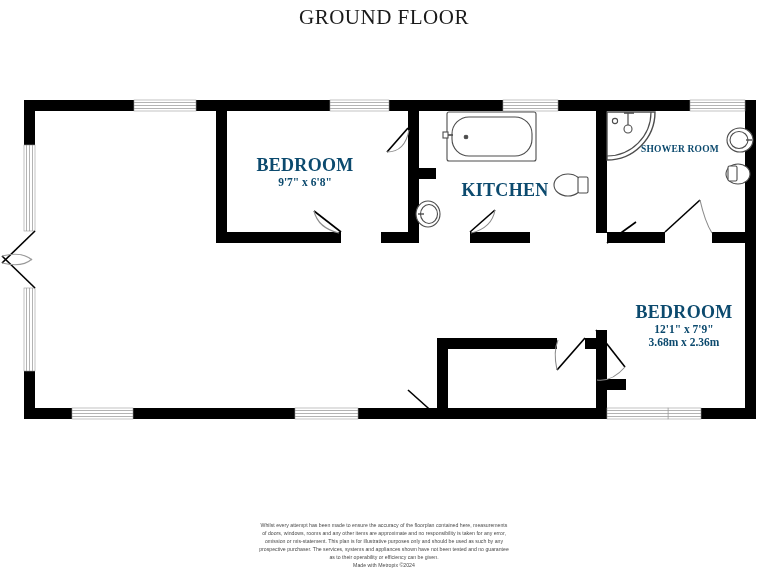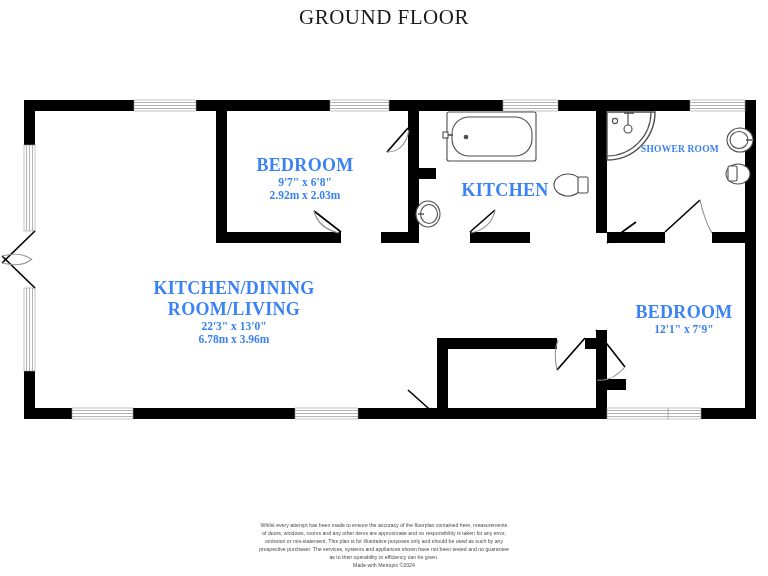--- a/index.html
+++ b/index.html
@@ -19,21 +19,21 @@
     color:#1a1a1a;
   }
 
   #plan{position:absolute;left:0;top:0;width:768px;height:520px;}
 
   .lbl{
     position:absolute;
     text-align:center;
     font-family:"Liberation Serif", serif;
     font-weight:bold;
-    color:#3b82f6;
+    color:#0c4a6e;
     white-space:nowrap;
     line-height:1.16;
   }
   .lbl .nm{font-size:18px;letter-spacing:0.3px;}
   .lbl .dim{font-size:11.5px;}
   .lbl.small .nm{font-size:9.5px;letter-spacing:0.2px;}
 
   #footer{
     position:absolute;left:0;top:522px;width:768px;
     text-align:center;
@@ -259,41 +259,35 @@
         <ellipse cx="738" cy="174" rx="12" ry="10"></ellipse>
         <rect x="728" y="166" width="9" height="15" rx="1.5"></rect>
       </g>
     </g>
 
   </svg>
 
   <div class="lbl" style="left:222px;top:155px;width:166px;">
     <div class="nm">BEDROOM</div>
     <div class="dim">9'7"  x 6'8"</div>
-    <div class="dim">2.92m  x 2.03m</div>
-  </div>
-
-  <div class="lbl" style="left:128px;top:278px;width:212px;">
-    <div class="nm">KITCHEN/DINING</div>
-    <div class="nm">ROOM/LIVING</div>
-    <div class="dim">22'3"  x 13'0"</div>
-    <div class="dim">6.78m  x 3.96m</div>
-  </div>
+  </div>
+
 
   <div class="lbl" style="left:425px;top:180px;width:160px;">
     <div class="nm">KITCHEN</div>
   </div>
 
   <div class="lbl small" style="left:615px;top:144px;width:130px;">
     <div class="nm">SHOWER ROOM</div>
   </div>
 
   <div class="lbl" style="left:610px;top:302px;width:148px;">
     <div class="nm">BEDROOM</div>
     <div class="dim">12'1"  x 7'9"</div>
+    <div class="dim">3.68m  x 2.36m</div>
   </div>
 
   <div id="footer">
     <span>Whilst every attempt has been made to ensure the accuracy of the floorplan contained here, measurements</span><br>
     <span>of doors, windows, rooms and any other items are approximate and no responsibility is taken for any error,</span><br>
     <span>omission or mis-statement. This plan is for illustrative purposes only and should be used as such by any</span><br>
     <span>prospective purchaser. The services, systems and appliances shown have not been tested and no guarantee</span><br>
     <span>as to their operability or efficiency can be given.</span>
     <span class="made">Made with Metropix ©2024</span>
   </div>

